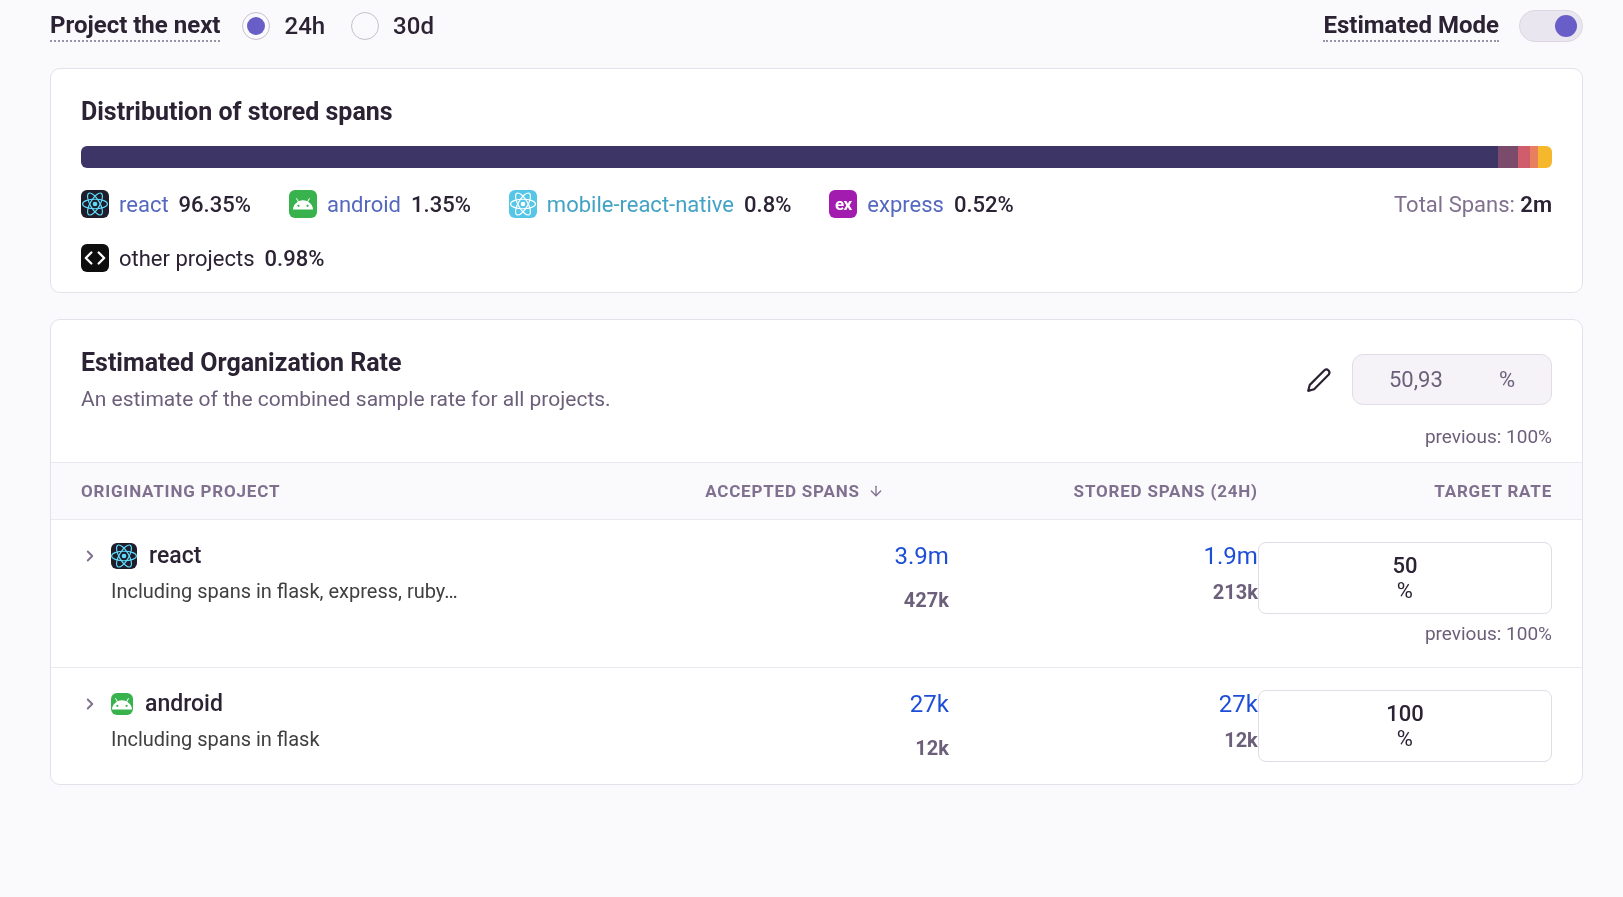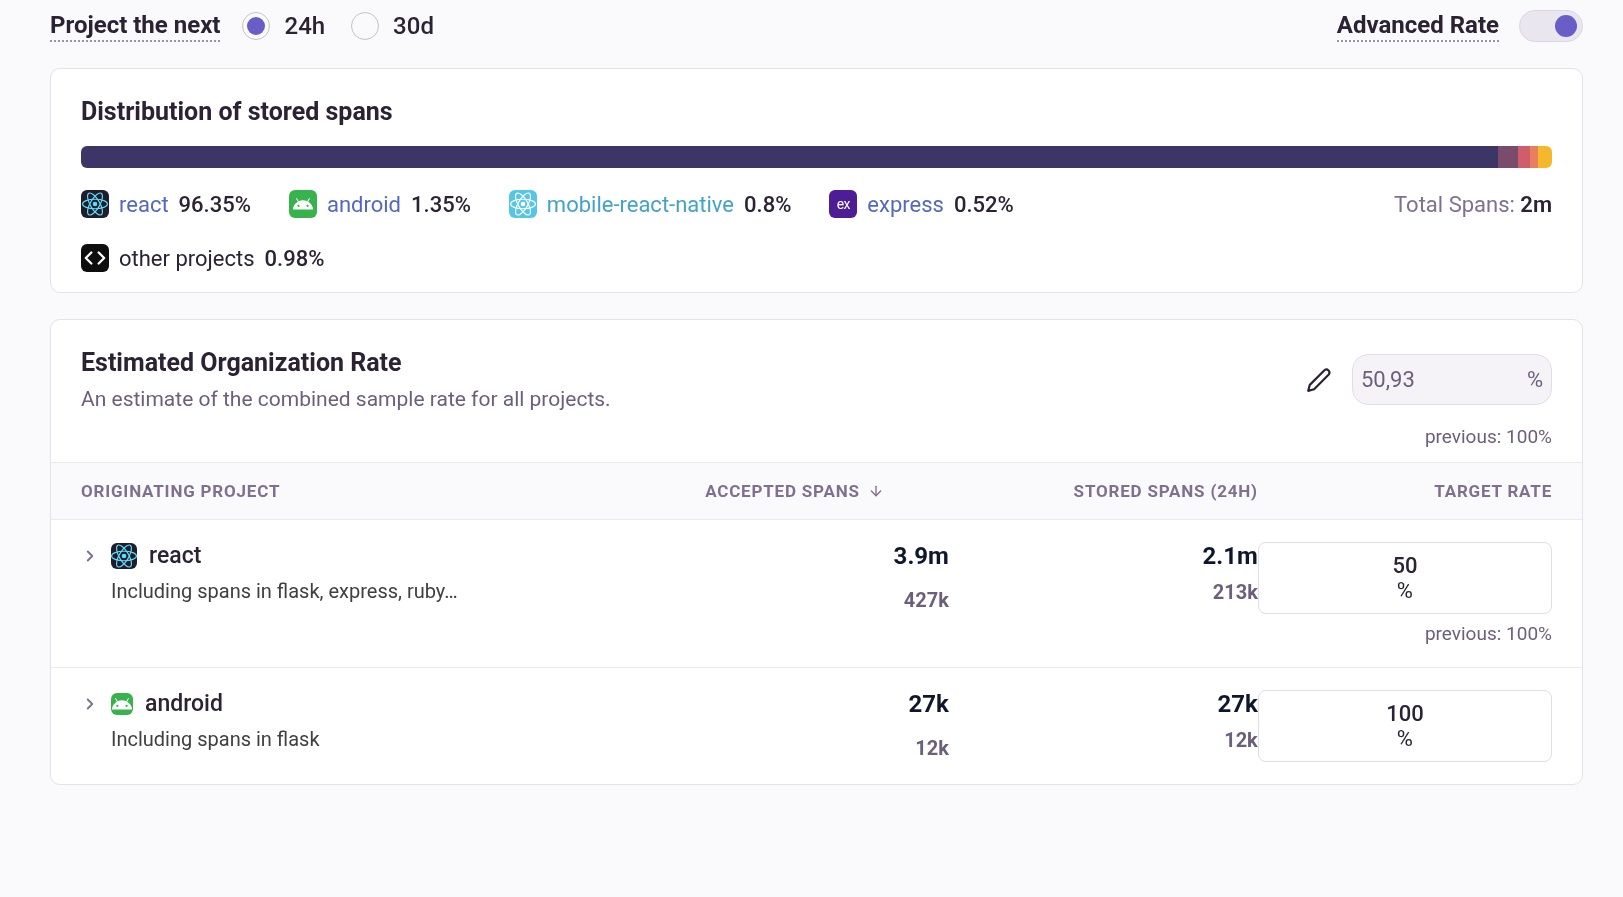--- a/index.html
+++ b/index.html
@@ -78,35 +78,35 @@
     .total-spans .lbl { color: #80708f; margin-top: 27px; }
     .total-spans .val { color: #2b2233; font-weight: 600; }
 
     
     .proj-icon { border-radius: 6px; display: inline-flex; align-items: center; justify-content: center; }
     .icon-react-dark { background:#1d1d2b; }
     .icon-react-dark svg, .icon-react-light svg { width: 26px; height: 26px; }
     .icon-react-light { background:#56c6e7; }
     .icon-android { background:#37b24d; }
     .icon-android svg { width: 22px; height: 22px; fill:#fff; }
-    .icon-ex { background:#4c1d95; color:#fff; font-size:14px; font-weight:400; letter-spacing:-0.5px; }
+    .icon-ex { background:#a21caf; color:#fff; font-size:17px; font-weight:700; letter-spacing:-0.5px; }
     .icon-code { background:#0e0e0e; }
     .icon-code svg { width:22px; height:22px; stroke:#fff; }
 
     
     .org-row { display: flex; align-items: center; padding: 28px 30px 8px 30px; gap: 20px; }
     .org-text h2 { font-size: 25px; font-weight: 700; margin-bottom: 10px; }
     .org-text p { font-size: 21px; color: #6c5f7a; }
     .org-row .spacer { flex:1; }
     .edit-icon { width: 26px; height: 26px; stroke:#2b2233; cursor:pointer; }
 
     .rate-box {
       display:flex; align-items:center; gap:4px;
-      background:#f5f3f7; border:1.5px solid #e1dce6; border-radius:16px;
-      padding: 12px 8px; font-size: 22px; color:#6c5f7a;
+      background:#f5f3f7; border:1.5px solid #e1dce6; border-radius:11px;
+      padding: 12px 36px; font-size: 22px; color:#6c5f7a;
       min-width: 200px; justify-content: space-between;
     }
 
     .previous-line { text-align:right; padding: 6px 30px 14px 0; color:#6c5f7a; font-size:19px; }
 
     
     .tbl-head {
       display:flex; align-items:center; padding: 18px 30px;
       background:#faf9fb; border-top:1px solid #ece8f0; border-bottom:1px solid #ece8f0;
       font-size: 17px; letter-spacing: 0.8px; color:#80708f; font-weight:700;
@@ -117,21 +117,21 @@
     .col-target { flex: 0 0 20%; text-align:right; }
     .sort-arrow { width:16px; height:16px; stroke:#80708f;}
 
     .tbl-row { display:flex; align-items:flex-start; padding: 22px 30px; border-bottom:1px solid #ece8f0; }
     .tbl-row:last-child{ border-bottom:none;}
     .proj-cell { display:flex; flex-direction:column; gap:10px;}
     .proj-line1 { display:flex; align-items:center; gap:12px;}
     .chevron { width:18px;height:18px; stroke:#80708f; cursor:pointer; }
     .proj-name { font-size:23px; font-weight:500; color:#2b2233; }
     .proj-sub { font-size:20px; color:#404040; margin-left: 30px;}
-    .num-main { font-size:24px; font-weight:700; color:#0f172a; text-align:right;}
+    .num-main { font-size:24px; font-weight:400; color:#1d4ed8; text-align:right;}
     .num-sub { font-size:20px; color:#6c5f7a; text-align:right; margin-top:10px;font-weight:bold;}
     .col-numbers { display:flex; flex-direction:column; align-items:flex-end;}
 
     .target-input {
       display:flex; align-items:center; justify-content:space-between;
       border:1.5px solid #e1dce6; border-radius:8px; padding:10px 20px;
       font-size:22px; min-width:200px; background:#fff;flex-direction:column;
     }
     .target-input .val{ font-weight:500; }
     .prev-small { color:#6c5f7a; font-size:19px; margin-top:8px; text-align:right;}
@@ -149,21 +149,21 @@
     </div>
     <div class="time-option">
       <span class="radio-circle"></span>
       <span class="time-option-label">30d</span>
     </div>
   </div>
 
   <div class="spacer"></div>
 
   <div class="toggle-row">
-    <span class="label-dotted">Advanced Rate</span>
+    <span class="label-dotted">Estimated Mode</span>
     <div class="toggle">
       <div class="toggle-knob"></div>
     </div>
   </div>
 </div>
 
 <div class="card">
   <div class="card-inner">
     <h2>Distribution of stored spans</h2>
 
@@ -288,21 +288,21 @@
               <span class="proj-name">react</span>
             </div>
             <div class="proj-sub">Including spans in flask, express, ruby…</div>
           </div>
         </div>
         <div class="col-acc col-numbers">
           <div class="num-main">3.9m</div>
           <div class="num-sub">427k</div>
         </div>
         <div class="col-stored col-numbers">
-          <div class="num-main">2.1m</div>
+          <div class="num-main">1.9m</div>
           <div class="num-sub">213k</div>
         </div>
         <div class="col-target">
           <div class="target-input">
             <span class="val">50</span>
             <span>%</span>
           </div>
           <div class="prev-small">previous: 100%</div>
         </div>
       </div>

